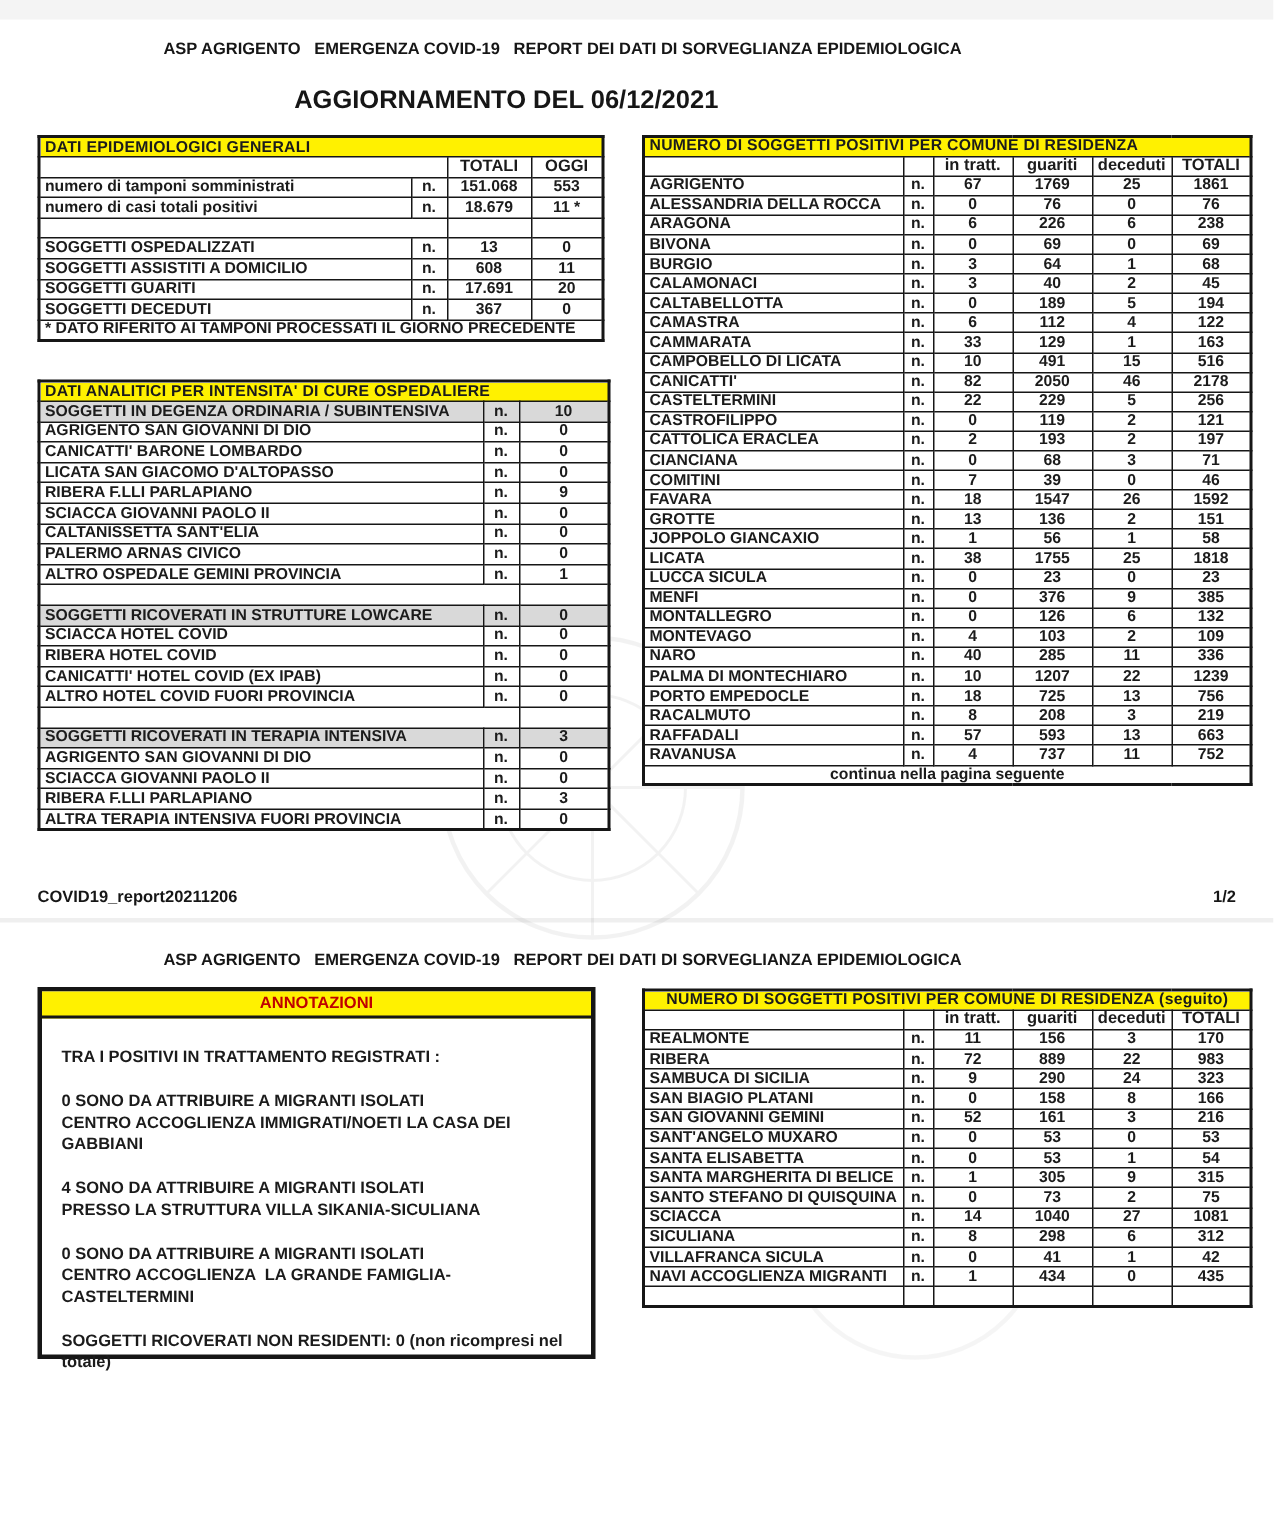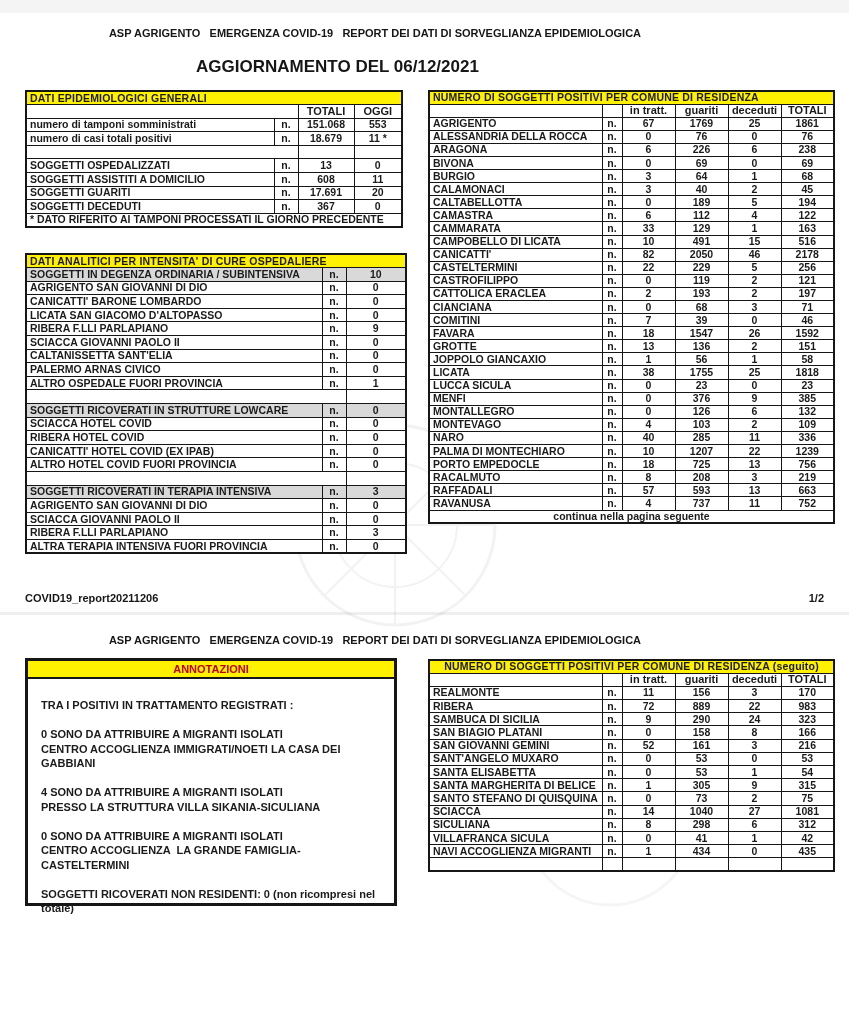--- a/index.html
+++ b/index.html
@@ -212,21 +212,21 @@
         <td class="lbl">CALTANISSETTA SANT'ELIA</td>
         <td class="ncol">n.</td>
         <td class="num">0</td>
       </tr>
       <tr>
         <td class="lbl">PALERMO ARNAS CIVICO</td>
         <td class="ncol">n.</td>
         <td class="num">0</td>
       </tr>
       <tr>
-        <td class="lbl">ALTRO OSPEDALE FUORI PROVINCIA</td>
+        <td class="lbl">ALTRO OSPEDALE GEMINI PROVINCIA</td>
         <td class="ncol">n.</td>
         <td class="num">1</td>
       </tr>
       <tr>
         <td class="lbl" colspan="2"></td>
         <td class="num"></td>
       </tr>
       <tr class="gray-row">
         <td class="lbl">SOGGETTI RICOVERATI IN STRUTTURE LOWCARE</td>
         <td class="ncol">n.</td>

